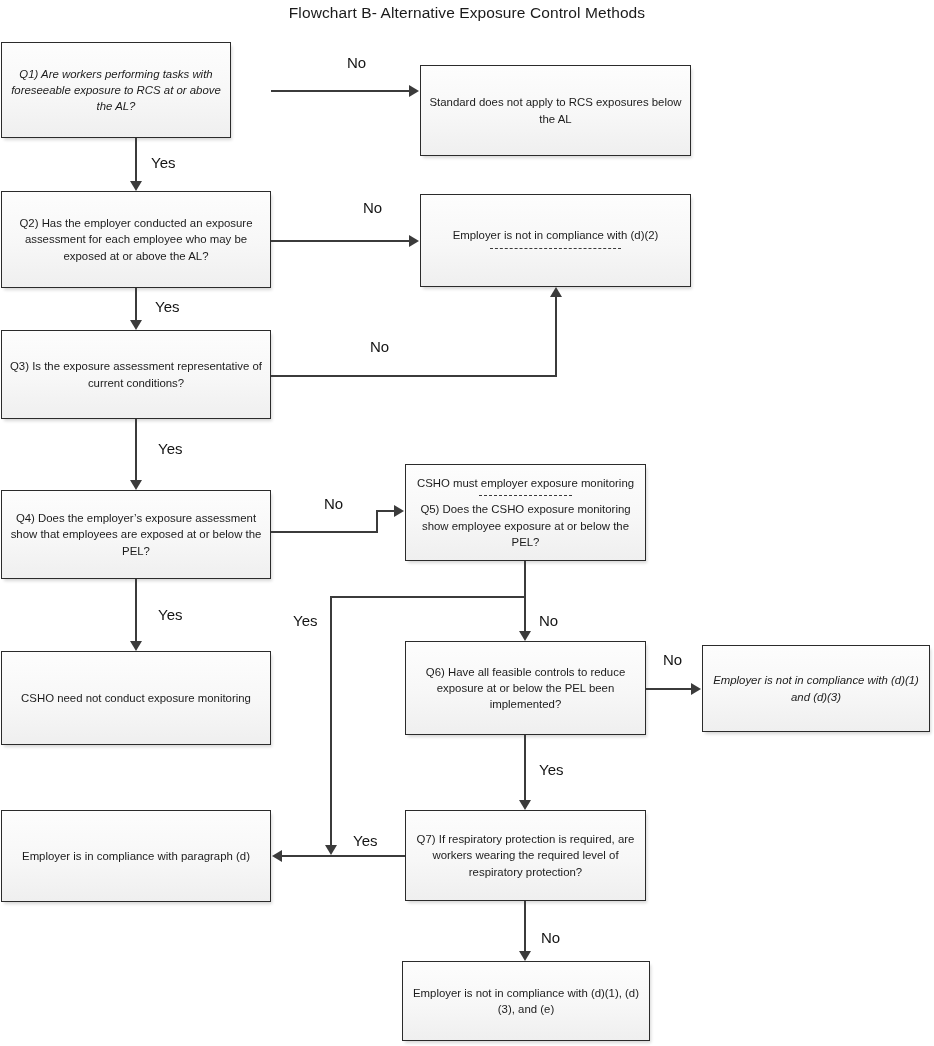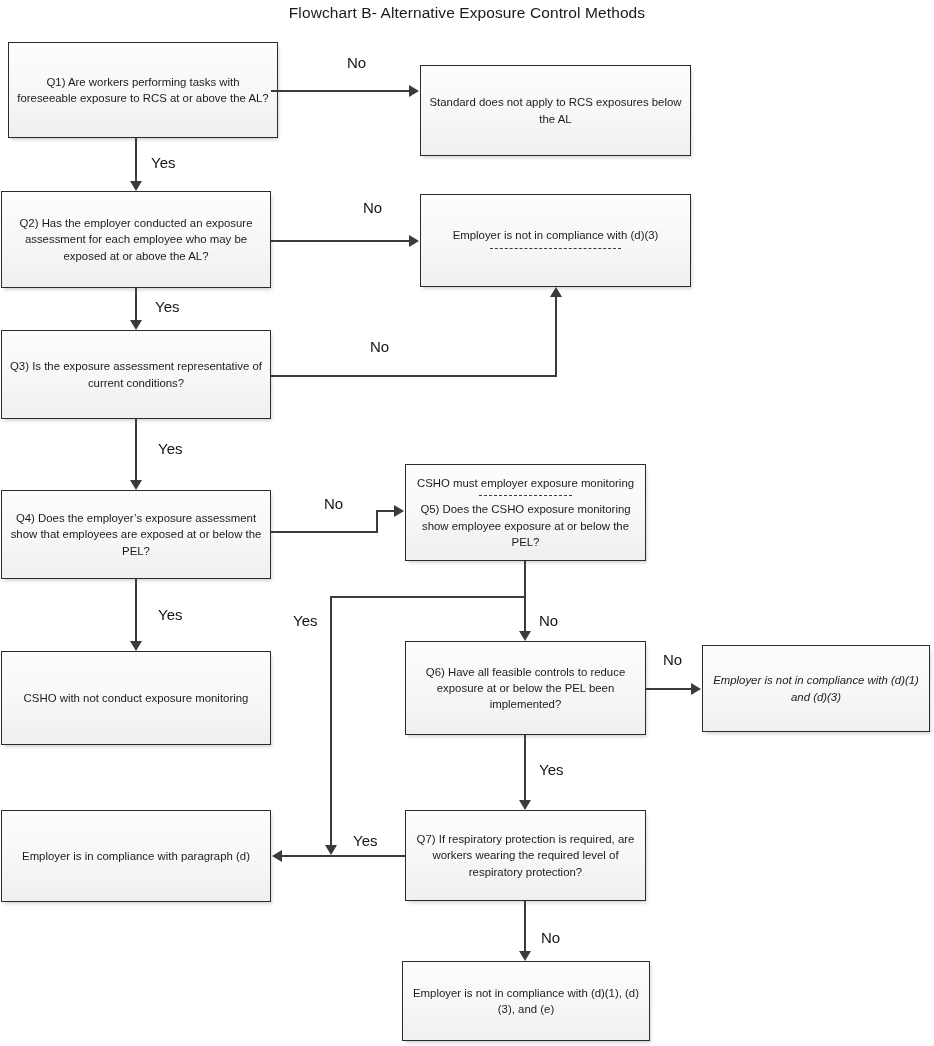--- a/index.html
+++ b/index.html
@@ -91,53 +91,53 @@
     white-space: nowrap;
   }
 </style>
 </head>
 <body>
 
 <div id="canvas">
 
   <div id="title">Flowchart B- Alternative Exposure Control Methods</div>
 
-  <div class="node" style="left:8px; top:42px; width:270px; height:96px;">
+  <div class="node" style="left:1px; top:42px; width:230px; height:96px;font-style:italic;">
     <div class="ntext">Q1) Are workers performing tasks with foreseeable exposure to RCS at or above the AL?</div>
   </div>
 
   <div class="node" style="left:420px; top:45px; width:271px; height:91px;margin-top:20px;">
     <div class="ntext">Standard does not apply to RCS exposures below the AL</div>
   </div>
 
   <div class="node" style="left:1px; top:191px; width:270px; height:97px;">
     <div class="ntext">Q2) Has the employer conducted an exposure assessment  for each employee who may be exposed at or above the AL?</div>
   </div>
 
   <div class="node" style="left:420px; top:194px; width:271px; height:93px;">
-    <div class="ntext">Employer is not in compliance with (d)(3)</div>
+    <div class="ntext">Employer is not in compliance with (d)(2)</div>
     <div class="sep wide"></div>
   </div>
 
   <div class="node" style="left:1px; top:330px; width:270px; height:89px;">
     <div class="ntext">Q3) Is the exposure assessment representative of current conditions?</div>
   </div>
 
   <div class="node" style="left:1px; top:490px; width:270px; height:89px;">
     <div class="ntext">Q4) Does the employer’s exposure assessment show that employees are exposed at or below the PEL?</div>
   </div>
 
   <div class="node" style="left:405px; top:464px; width:241px; height:97px;">
     <div class="ntext">CSHO must employer exposure monitoring</div>
     <div class="sep"></div>
     <div class="ntext">Q5) Does the CSHO exposure monitoring show employee exposure at or below the PEL?</div>
   </div>
 
   <div class="node" style="left:1px; top:651px; width:270px; height:94px;">
-    <div class="ntext">CSHO with not conduct exposure monitoring</div>
+    <div class="ntext">CSHO need not conduct exposure monitoring</div>
   </div>
 
   <div class="node" style="left:405px; top:641px; width:241px; height:94px;">
     <div class="ntext">Q6) Have all feasible controls to reduce exposure at or below the PEL been implemented?</div>
   </div>
 
   <div class="node" style="left:702px; top:645px; width:228px; height:87px;font-style:italic;">
     <div class="ntext">Employer is not in compliance with (d)(1) and (d)(3)</div>
   </div>
 

